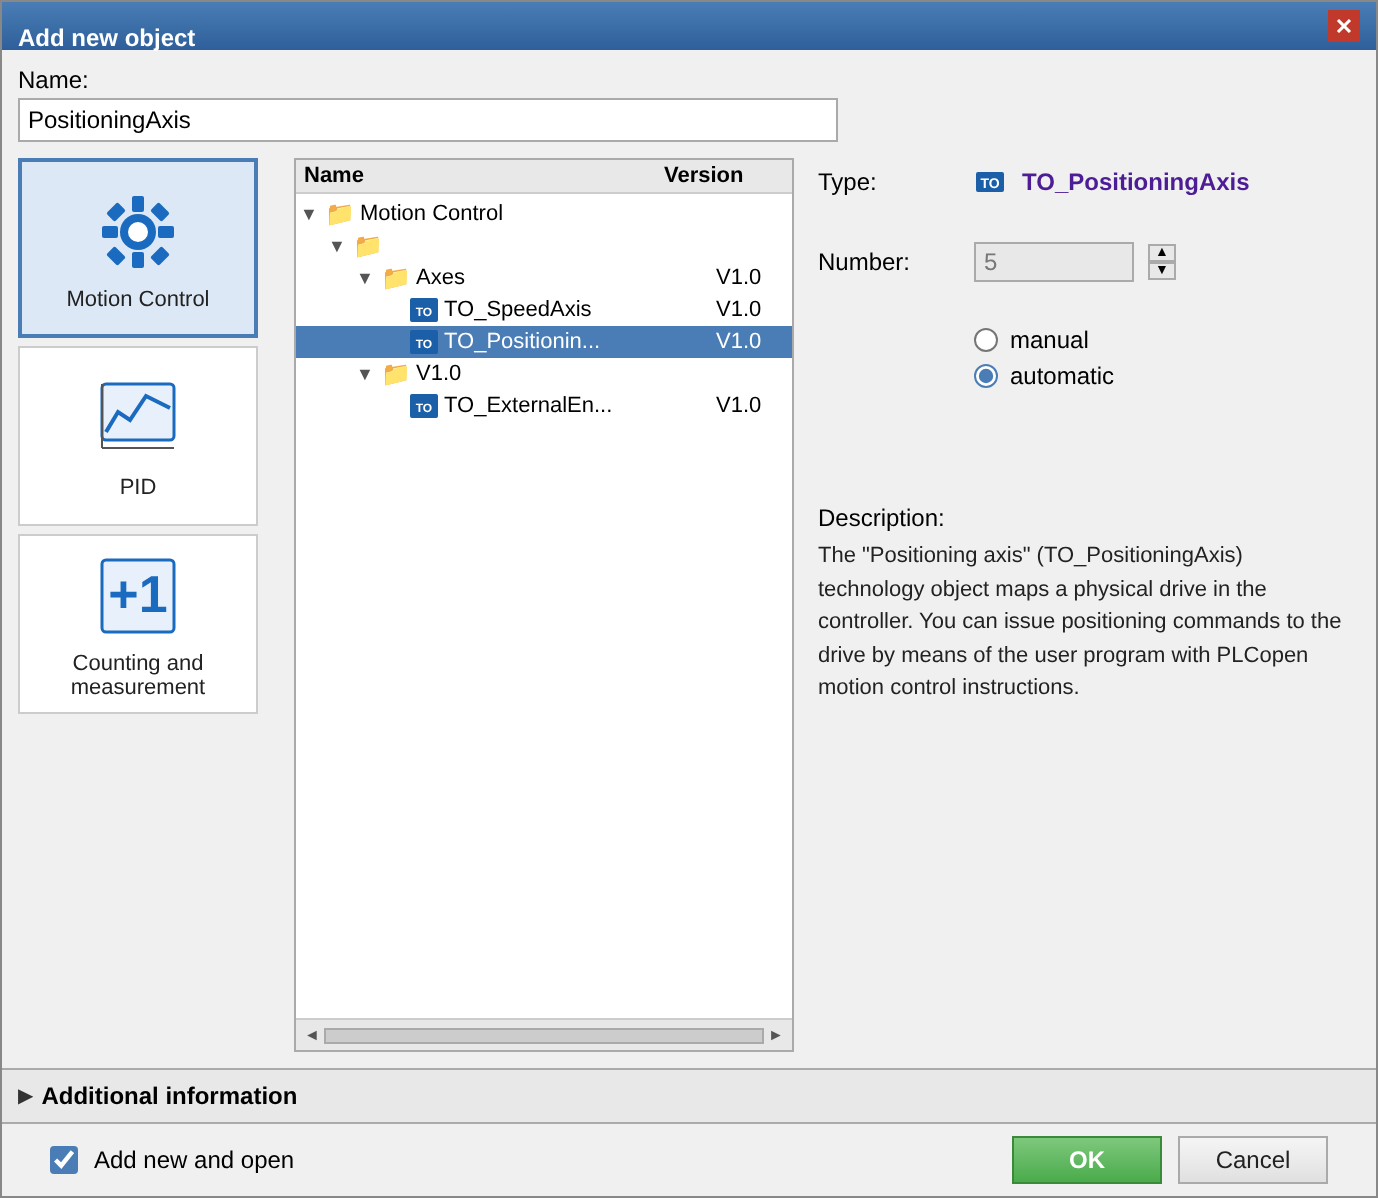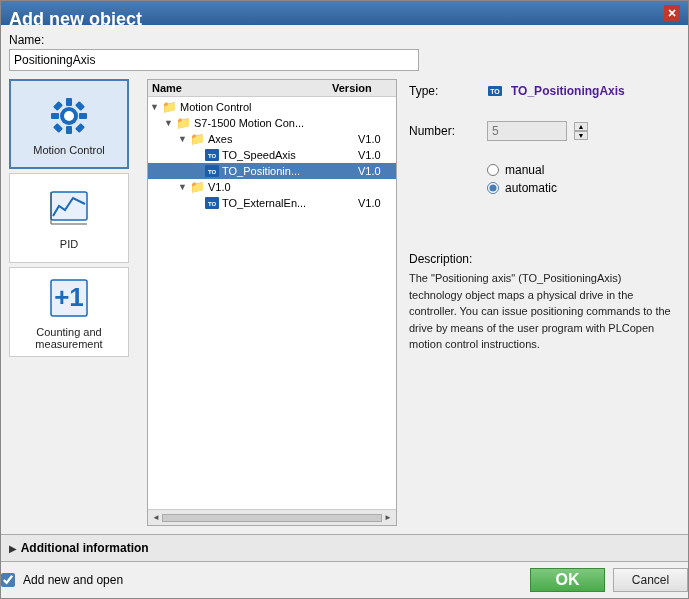--- a/index.html
+++ b/index.html
@@ -19,21 +19,21 @@
       background: linear-gradient(to bottom, #4a7db5, #2e5f9a);
       color: white;
       padding: 4px 8px;
       display: flex;
       justify-content: space-between;
       align-items: center;
       height: 24px;
     }
 
     .title-bar-text {
-      font-size: 18px;
+      font-size: 12px;
       font-weight: bold;
       margin-top: 12px;
     }
 
     .title-bar-close {
       width: 16px;
       height: 16px;
       background: #c0392b;
       color: white;
       border: none;
@@ -317,21 +317,21 @@
     }
 
     .additional-label {
       font-size: 12px;
       font-weight: bold;
     }
 
     .bottom-bar {
       display: flex;
       align-items: center;
-      padding: 6px 0;
+      padding: 6px 24px;
       border-top: 1px solid #aaa;
       background: #f0f0f0;
       gap: 8px;
     }
 
     .add-checkbox {
       width: 14px;
       height: 14px;
       accent-color: #4a7db5;
     }
@@ -340,21 +340,21 @@
       font-size: 12px;
       flex: 1;
     }
 
     .btn-ok {
       width: 75px;
       height: 24px;
       background: linear-gradient(to bottom, #7ec87e, #4aab4a);
       border: 1px solid #3a8a3a;
       color: white;
-      font-size: 16px;
+      font-size: 12px;
       font-weight: bold;
       cursor: pointer;
     }
 
     .btn-cancel {
       width: 75px;
       height: 24px;
       background: linear-gradient(to bottom, #f5f5f5, #e0e0e0);
       border: 1px solid #aaa;
       color: #222;
@@ -441,21 +441,20 @@
               </span>
     <span class="item-name">Motion Control</span>
     <span class="item-version"></span>
   </div>
             <div class="tree-item">
     <span class="indent" style="width:14px"></span>
     <span class="arrow" style="font-size:9px;color:#555">▼</span>
     <span class="item-icon">
                 <span style="color:#e8a000;font-size:12px;">📁</span>
               </span>
-    <span class="item-name">S7-1500 Motion Con...</span>
     <span class="item-version"></span>
   </div>
             <div class="tree-item">
     <span class="indent" style="width:28px"></span>
     <span class="arrow" style="font-size:9px;color:#555">▼</span>
     <span class="item-icon">
                 <span style="color:#e8a000;font-size:12px;">📁</span>
               </span>
     <span class="item-name">Axes</span>
     <span class="item-version">V1.0</span>

